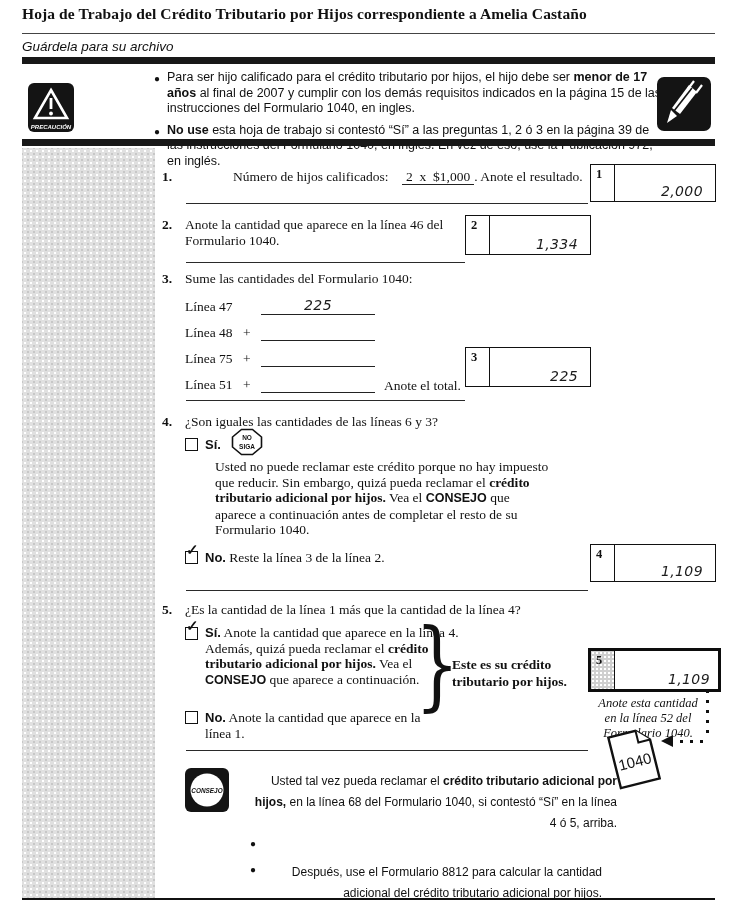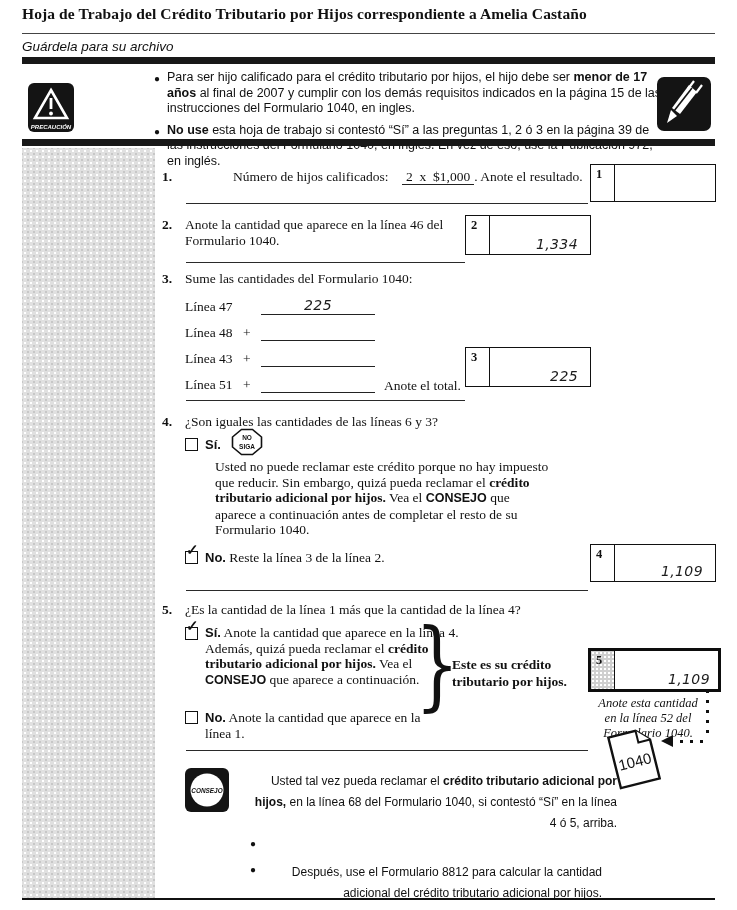--- a/index.html
+++ b/index.html
@@ -85,20 +85,23 @@
   <div class="abs bar" style="left:22px;top:139px;width:693px;"></div>
   <div class="abs graypanel" style="left:22px;top:148px;width:133px;height:750px;"></div>
 
   <div class="abs stepnum" style="left:162px;top:169px;">1.</div>
   <div class="abs steptext" style="left:200px;top:169px;width:400px;margin-left:33px;">
     <span>Número de hijos calificados:</span>&nbsp;&nbsp;&nbsp;
     <span class="u">2  x  $1,000</span><span>. Anote el resultado.</span>
   </div>
   <div class="amtbox" style="left:590px;top:164px;height:36px;">
     <div class="cell">1</div>
+    <div class="val">
+        <span class="hand">2,000</span>
+      </div>
   </div>
   <div class="abs sep" style="left:186px;top:203px;width:402px;"></div>
 
   <div class="abs stepnum" style="left:162px;top:217px;">2.</div>
   <div class="abs steptext" style="left:185px;top:217px;width:270px;">Anote la cantidad que aparece en la línea 46 del Formulario 1040.</div>
   <div class="amtbox" style="left:465px;top:215px;height:38px;">
     <div class="cell">2</div>
     <div class="val">
         <span class="hand">1,334</span>
       </div>
@@ -111,21 +114,21 @@
     <span class="lbl">Línea 47</span>
     <span class="pls"></span>
     <span class="blank"><span class="hand">225</span></span>
   </div>
   <div class="ln3row" style="left:185px;top:323px;">
     <span class="lbl">Línea 48</span>
     <span class="pls">+</span>
     <span class="blank"><span class="hand"></span></span>
   </div>
   <div class="ln3row" style="left:185px;top:349px;">
-    <span class="lbl">Línea 43</span>
+    <span class="lbl">Línea 75</span>
     <span class="pls">+</span>
     <span class="blank"><span class="hand"></span></span>
   </div>
   <div class="ln3row" style="left:185px;top:375px;">
     <span class="lbl">Línea 51</span>
     <span class="pls">+</span>
     <span class="blank"><span class="hand"></span></span>
   </div>
   <div class="abs steptext" style="left:384px;top:378px;">Anote el total.</div>
   <div class="amtbox" style="left:465px;top:347px;height:38px;">

